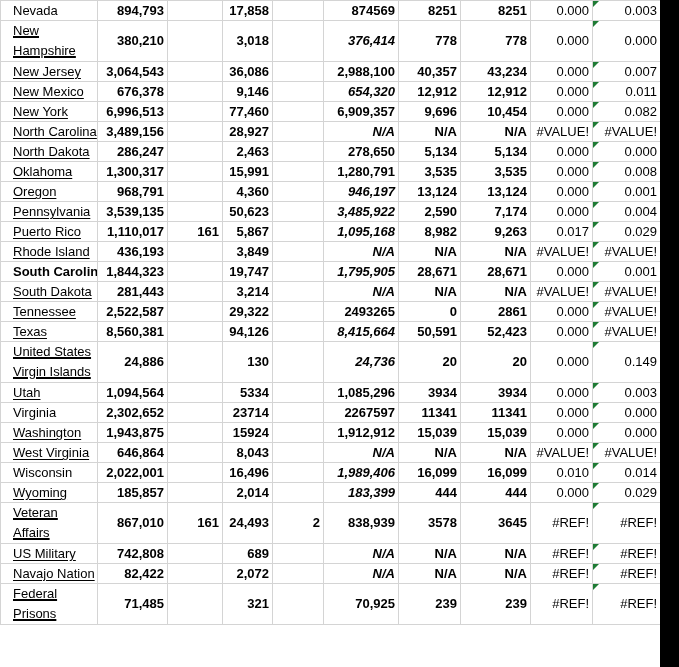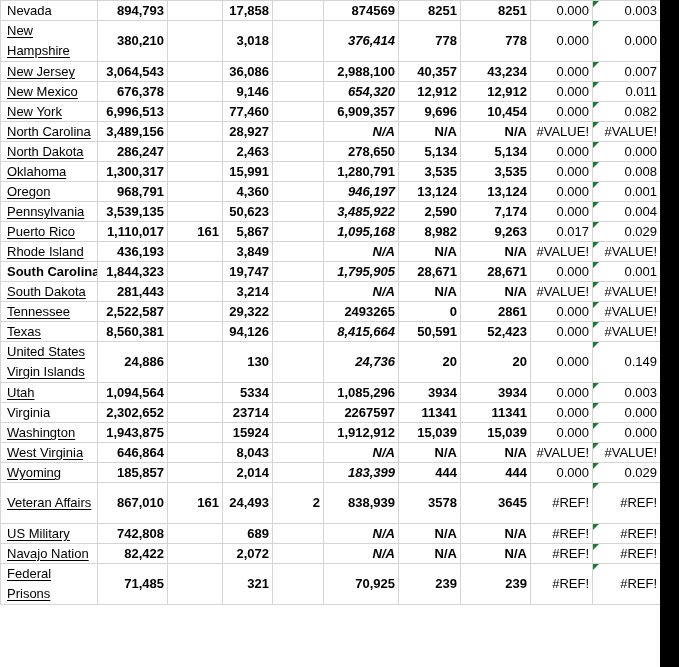--- a/index.html
+++ b/index.html
@@ -4,22 +4,22 @@
 <style>
   html, body { margin: 0; padding: 0; background: #ffffff; }
   body { width: 679px; height: 667px; overflow: hidden; position: relative;
          font-family: "Liberation Sans", "DejaVu Sans", sans-serif; font-size: 13px; color: #000; }
   .sheet { position: absolute; left: 0; top: 0; width: 660px; }
   table { border-collapse: collapse; table-layout: fixed; width: 660px; }
   td { border: 1px solid #d4d4d4; padding: 0 3px; height: 19px; line-height: 19px;
        white-space: nowrap; overflow: hidden; position: relative; vertical-align: middle;
        font-weight: bold; text-align: right; }
   tr.tall td { height: 40px; line-height: 20px; }
-  tr.tall td.name { white-space: normal; }
-  td.name { text-align: left; font-weight: normal; padding-left: 6px; }
+  tr.tall td.name { white-space: normal; text-decoration: underline; }
+  td.name { text-align: left; font-weight: normal; padding-left: 12px; }
   td.name .lnk { text-decoration: underline; text-underline-offset: 2px; }
   td.name.bold { font-weight: bold; }
   td.it { font-style: italic; }
   td.calc { font-weight: normal; }
   td.tri::before { content: ""; position: absolute; left: 0; top: 0; width: 0; height: 0;
        border-top: 6px solid #1e7b34; border-right: 6px solid transparent; }
   td.errc { font-weight: normal; text-align: right; }
   .blackbar { position: absolute; left: 660px; top: 0; width: 19px; height: 667px; background: #000; }
 </style>
 </head>
@@ -286,20 +286,32 @@
           <td class=""></td>
           <td class="">8,043</td>
           <td class=""></td>
           <td class="it">N/A</td>
           <td class="">N/A</td>
           <td class="">N/A</td>
           <td class="calc">#VALUE!</td>
           <td class="calc tri">#VALUE!</td>
         </tr>
         <tr>
+          <td class="name"><span>Wisconsin</span></td>
+          <td class="">2,022,001</td>
+          <td class=""></td>
+          <td class="">16,496</td>
+          <td class=""></td>
+          <td class="it">1,989,406</td>
+          <td class="">16,099</td>
+          <td class="">16,099</td>
+          <td class="calc">0.010</td>
+          <td class="calc tri">0.014</td>
+        </tr>
+        <tr>
           <td class="name"><span class="lnk">Wyoming</span></td>
           <td class="">185,857</td>
           <td class=""></td>
           <td class="">2,014</td>
           <td class=""></td>
           <td class="it">183,399</td>
           <td class="">444</td>
           <td class="">444</td>
           <td class="calc">0.000</td>
           <td class="calc tri">0.029</td>

